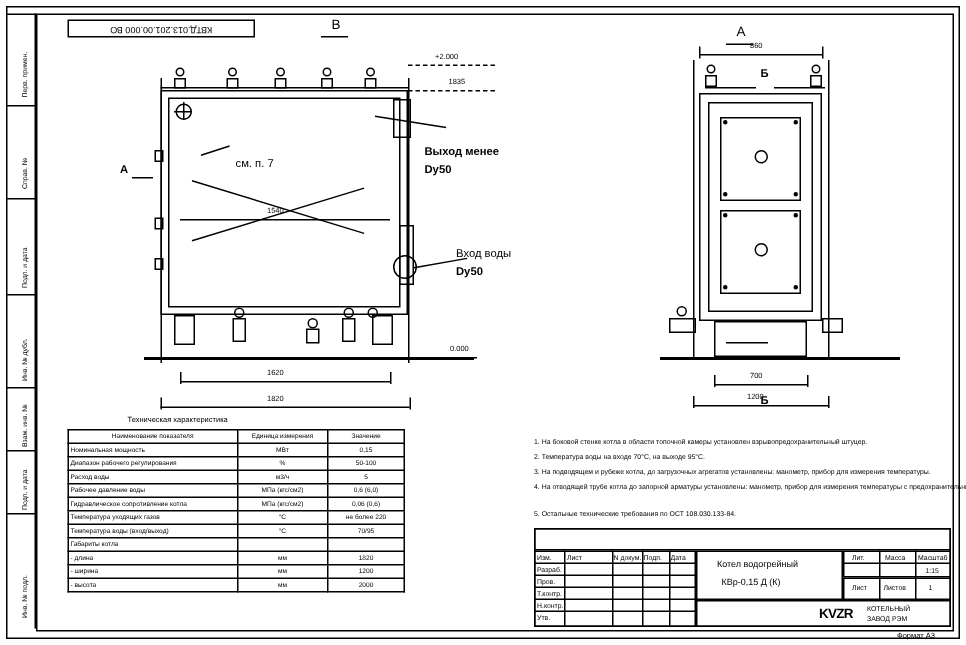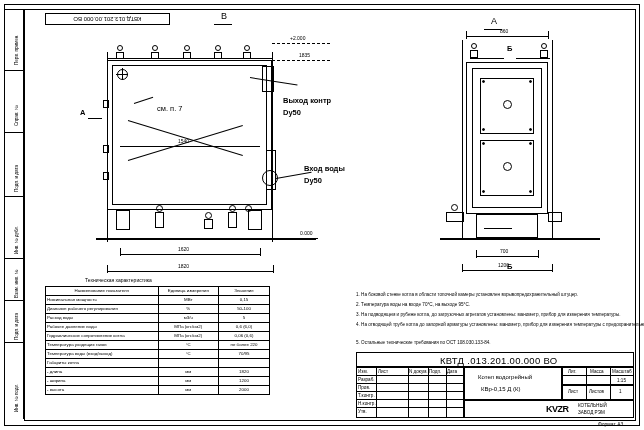--- a/index.html
+++ b/index.html
@@ -110,23 +110,23 @@
   <div class="ln" style="left:128px;top:120px;width:120px;transform:rotate(17deg);transform-origin:left center;"></div>
   <div class="ln" style="left:128px;top:160px;width:120px;transform:rotate(-17deg);transform-origin:left center;"></div>
 
   <div class="ln" style="left:120px;top:146px;width:140px;"></div>
   <div class="dim" style="left:178px;top:138px;">1540</div>
 
   <div class="circle" style="left:262px;top:170px;width:16px;height:16px;"></div>
   <div class="ln" style="left:250px;top:77px;width:48px;transform:rotate(9deg);transform-origin:left center;"></div>
   <div class="ln" style="left:276px;top:178px;width:36px;transform:rotate(-10deg);transform-origin:left center;"></div>
 
-  <div class="lbl" style="left:283px;top:96px;font-weight:bold;">Выход контр</div>
+  <div class="lbl" style="left:283px;top:96px;font-weight:bold;">Выход менее</div>
   <div class="lbl" style="left:283px;top:108px;font-weight:bold;">Dy50</div>
-  <div class="lbl" style="left:304px;top:164px;font-weight:bold;text-align:right;">Вход воды</div>
+  <div class="lbl" style="left:304px;top:164px;font-weight:normal;text-align:right;">Вход воды</div>
   <div class="lbl" style="left:304px;top:176px;font-weight:bold;">Dy50</div>
 
   <div class="dash" style="left:272px;top:43px;width:58px;"></div>
   <div class="dim" style="left:290px;top:35px;">+2.000</div>
   <div class="dash" style="left:272px;top:60px;width:58px;"></div>
   <div class="dim" style="left:299px;top:52px;">1835</div>
   <div class="dim" style="left:300px;top:230px;">0.000</div>
   <div class="ln" style="left:278px;top:238px;width:40px;"></div>
 
   <div class="box" style="left:116px;top:210px;width:14px;height:20px;"></div>
@@ -273,21 +273,20 @@
   <div class="note" style="left:356px;top:292px;">1. На боковой стенке котла в области топочной камеры установлен взрывопредохранительный штуцер.</div>
   <div class="note" style="left:356px;top:302px;">2. Температура воды на входе 70°С, на выходе 95°С.</div>
   <div class="note" style="left:356px;top:312px;">3. На подводящем и рубеже котла, до загрузочных агрегатов установлены: манометр, прибор для измерения температуры.</div>
   <div class="note" style="left:356px;top:322px;">4. На отводящей трубе котла до запорной арматуры установлены: манометр, прибор для измерения температуры с предохранительным клапаном Gy не менее 32 мм.</div>
 
   <div class="note" style="left:356px;top:340px;">5. Остальные технические требования по ОСТ 108.030.133-84.</div>
 
   <div class="tb" style="left:356px;top:352px;width:278px;height:66px;"></div>
 
   <div class="tb" style="left:356px;top:352px;width:278px;height:15px;"></div>
-  <div class="tbcode" style="left:440px;top:355px;">КВТД .013.201.00.000 ВО</div>
 
   <div class="tb" style="left:356px;top:367px;width:108px;height:51px;"></div>
   <div class="ln" style="left:356px;top:375px;width:108px;"></div>
   <div class="ln" style="left:356px;top:383px;width:108px;"></div>
   <div class="ln" style="left:356px;top:391px;width:108px;"></div>
   <div class="ln" style="left:356px;top:399px;width:108px;"></div>
   <div class="ln" style="left:356px;top:407px;width:108px;"></div>
   <div class="lnv" style="left:376px;top:367px;height:51px;"></div>
   <div class="lnv" style="left:408px;top:367px;height:51px;"></div>
   <div class="lnv" style="left:428px;top:367px;height:51px;"></div>

